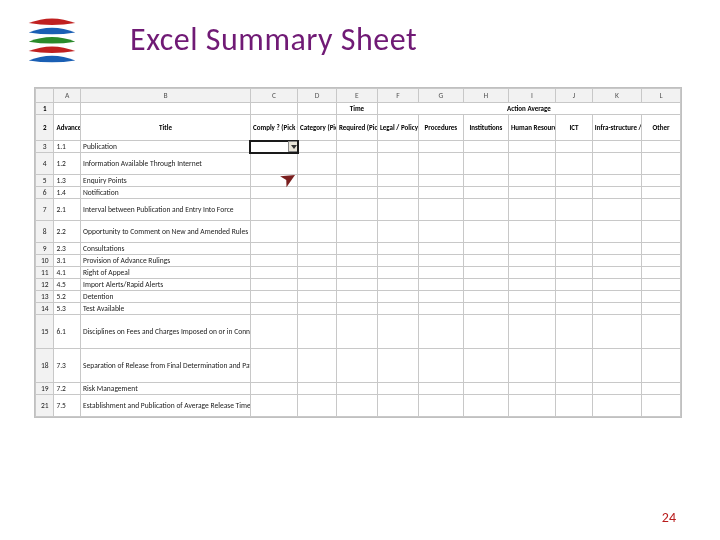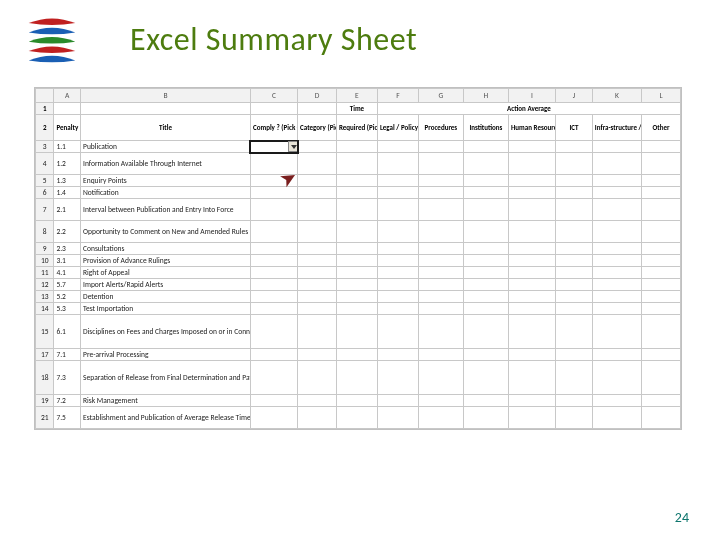--- a/index.html
+++ b/index.html
@@ -20,21 +20,21 @@
   .logo {
     position: absolute;
     top: 10px;
     left: 24px;
     width: 56px;
     height: 56px;
   }
   .title {
     font-size: 32px;
     font-weight: 400;
-    color: #4d7c0f;
+    color: #701a75;
     margin-left: 100px;
     margin-top: 6px;
     letter-spacing: 0.5px;
   }
   .sheet-wrap {
     margin-top: 28px;
     width: 648px;
     margin-left: 4px;
     border: 1px solid #c0c0c0;
   }
@@ -132,24 +132,24 @@
     position: absolute;
     left: 280px;
     top: 166px;
     z-index: 6;
     color: #7a1f1f;
     font-size: 20px;
     transform: rotate(-30deg);
   }
   .page-num {
     position: absolute;
-    right: 31px;
+    right: 44px;
     bottom: 14px;
     font-size: 14px;
-    color: #0f766e;
+    color: #b91c1c;
   }
 </style>
 </head>
 <body>
 
 <div class="slide">
   <div class="logo">
     <svg viewBox="0 0 60 60">
       <path d="M5 14 Q30 4 55 14 Q30 18 5 14 Z" fill="#c02020"></path>
       <path d="M5 24 Q30 14 55 24 Q30 28 5 24 Z" fill="#1a5fb4"></path>
@@ -200,21 +200,21 @@
         <td></td>
             <td></td>
             <td></td>
             <td></td>
         <td class="merge-c">Time</td>
         <td colspan="7" class="merge-c">Action Average</td>
       </tr>
 
       <tr class="hdr-row" style="height:26px">
         <td class="rowhead">2</td>
-        <td>Penalty</td>
+        <td>Advance</td>
         <td>Title</td>
         <td class="wrap">Comply ? (Pick One)</td>
         <td class="wrap">Category (Pick One)</td>
         <td class="wrap">Required (Pick One)</td>
         <td class="wrap">Legal / Policy</td>
         <td>Procedures</td>
         <td>Institutions</td>
         <td class="wrap">Human Resources / Training</td>
         <td>ICT</td>
         <td class="wrap">Infra-structure / Equipment</td>
@@ -361,21 +361,21 @@
             <td></td>
             <td></td>
             <td></td>
             <td></td>
             <td></td>
             <td></td>
             <td></td>
           </tr>
       <tr class="data-row">
             <td class="rowhead">12</td>
-            <td>5.7</td>
+            <td>4.5</td>
             <td>Import Alerts/Rapid Alerts</td>
             <td></td>
             <td></td>
             <td></td>
             <td></td>
             <td></td>
             <td></td>
             <td></td>
             <td></td>
             <td></td>
@@ -392,21 +392,21 @@
             <td></td>
             <td></td>
             <td></td>
             <td></td>
             <td></td>
             <td></td>
           </tr>
       <tr class="data-row">
             <td class="rowhead">14</td>
             <td>5.3</td>
-            <td>Test Importation</td>
+            <td>Test Available</td>
             <td></td>
             <td></td>
             <td></td>
             <td></td>
             <td></td>
             <td></td>
             <td></td>
             <td></td>
             <td></td>
             <td></td>
@@ -419,35 +419,20 @@
             <td></td>
             <td></td>
             <td></td>
             <td></td>
             <td></td>
             <td></td>
             <td></td>
             <td></td>
             <td></td>
           </tr>
-      <tr class="data-row">
-            <td class="rowhead">17</td>
-            <td>7.1</td>
-            <td>Pre-arrival Processing</td>
-            <td></td>
-            <td></td>
-            <td></td>
-            <td></td>
-            <td></td>
-            <td></td>
-            <td></td>
-            <td></td>
-            <td></td>
-            <td></td>
-          </tr>
       <tr class="data-row taller">
             <td class="rowhead">18</td>
             <td>7.3</td>
             <td class="wrap">Separation of Release from Final Determination and Payment of Customs Duties, Taxes, Fees and Charges</td>
             <td></td>
             <td></td>
             <td></td>
             <td></td>
             <td></td>
             <td></td>

